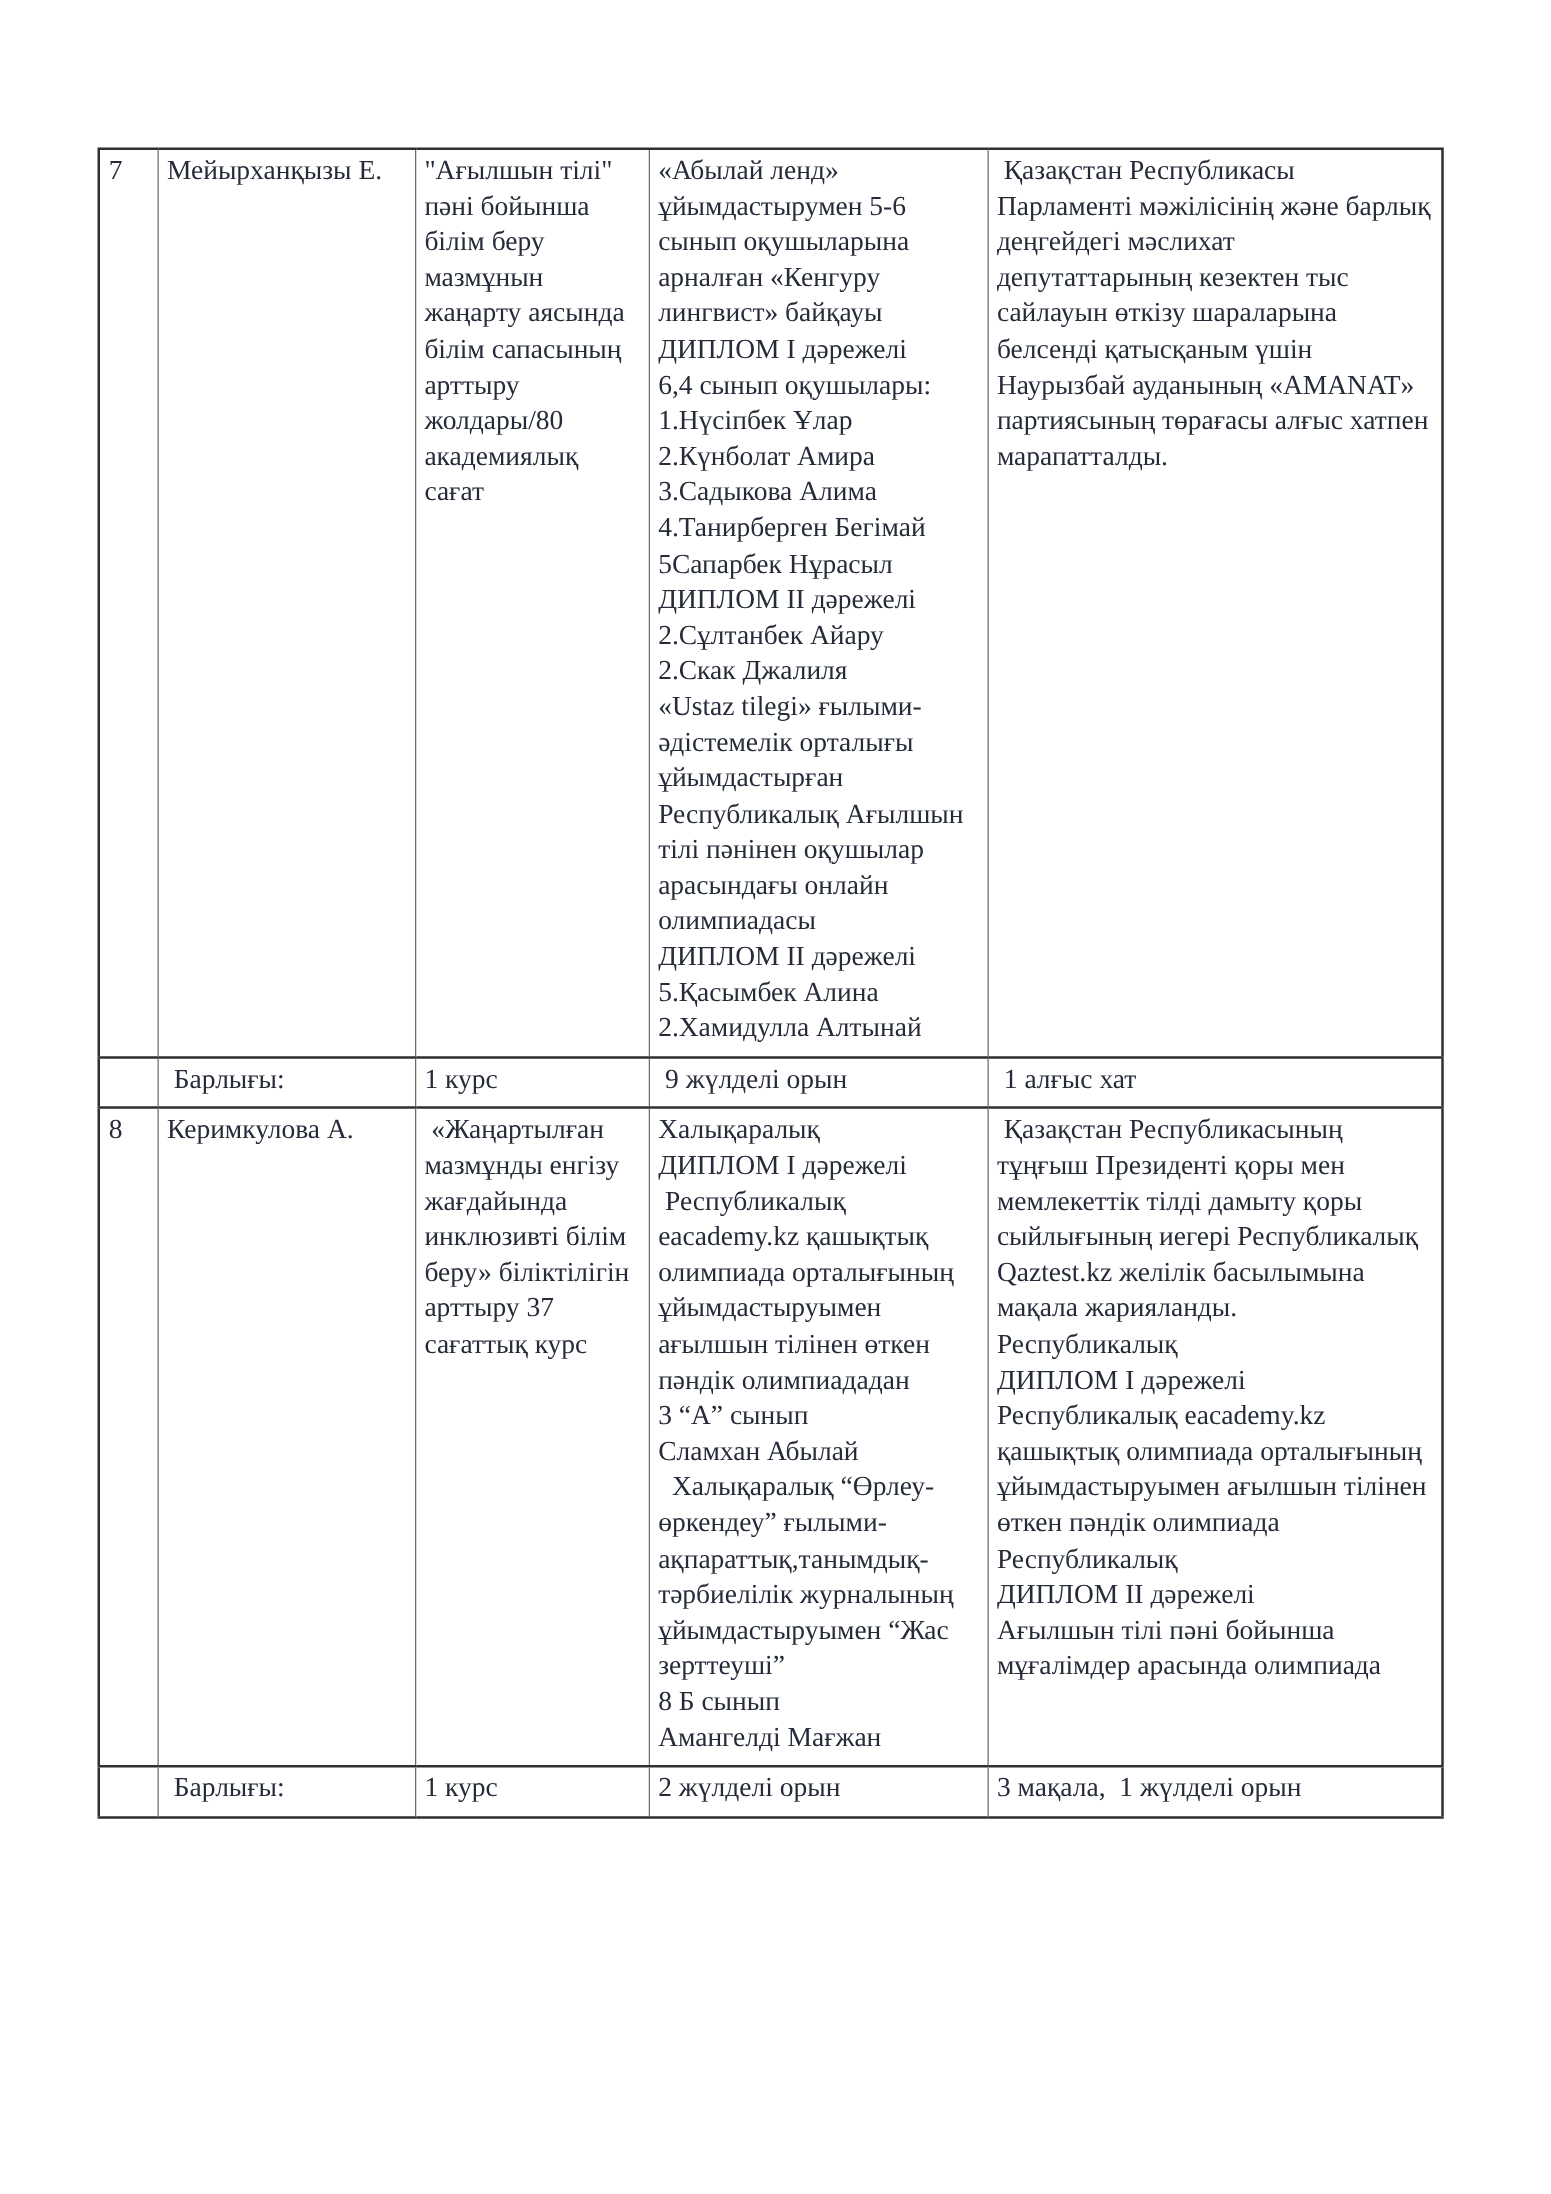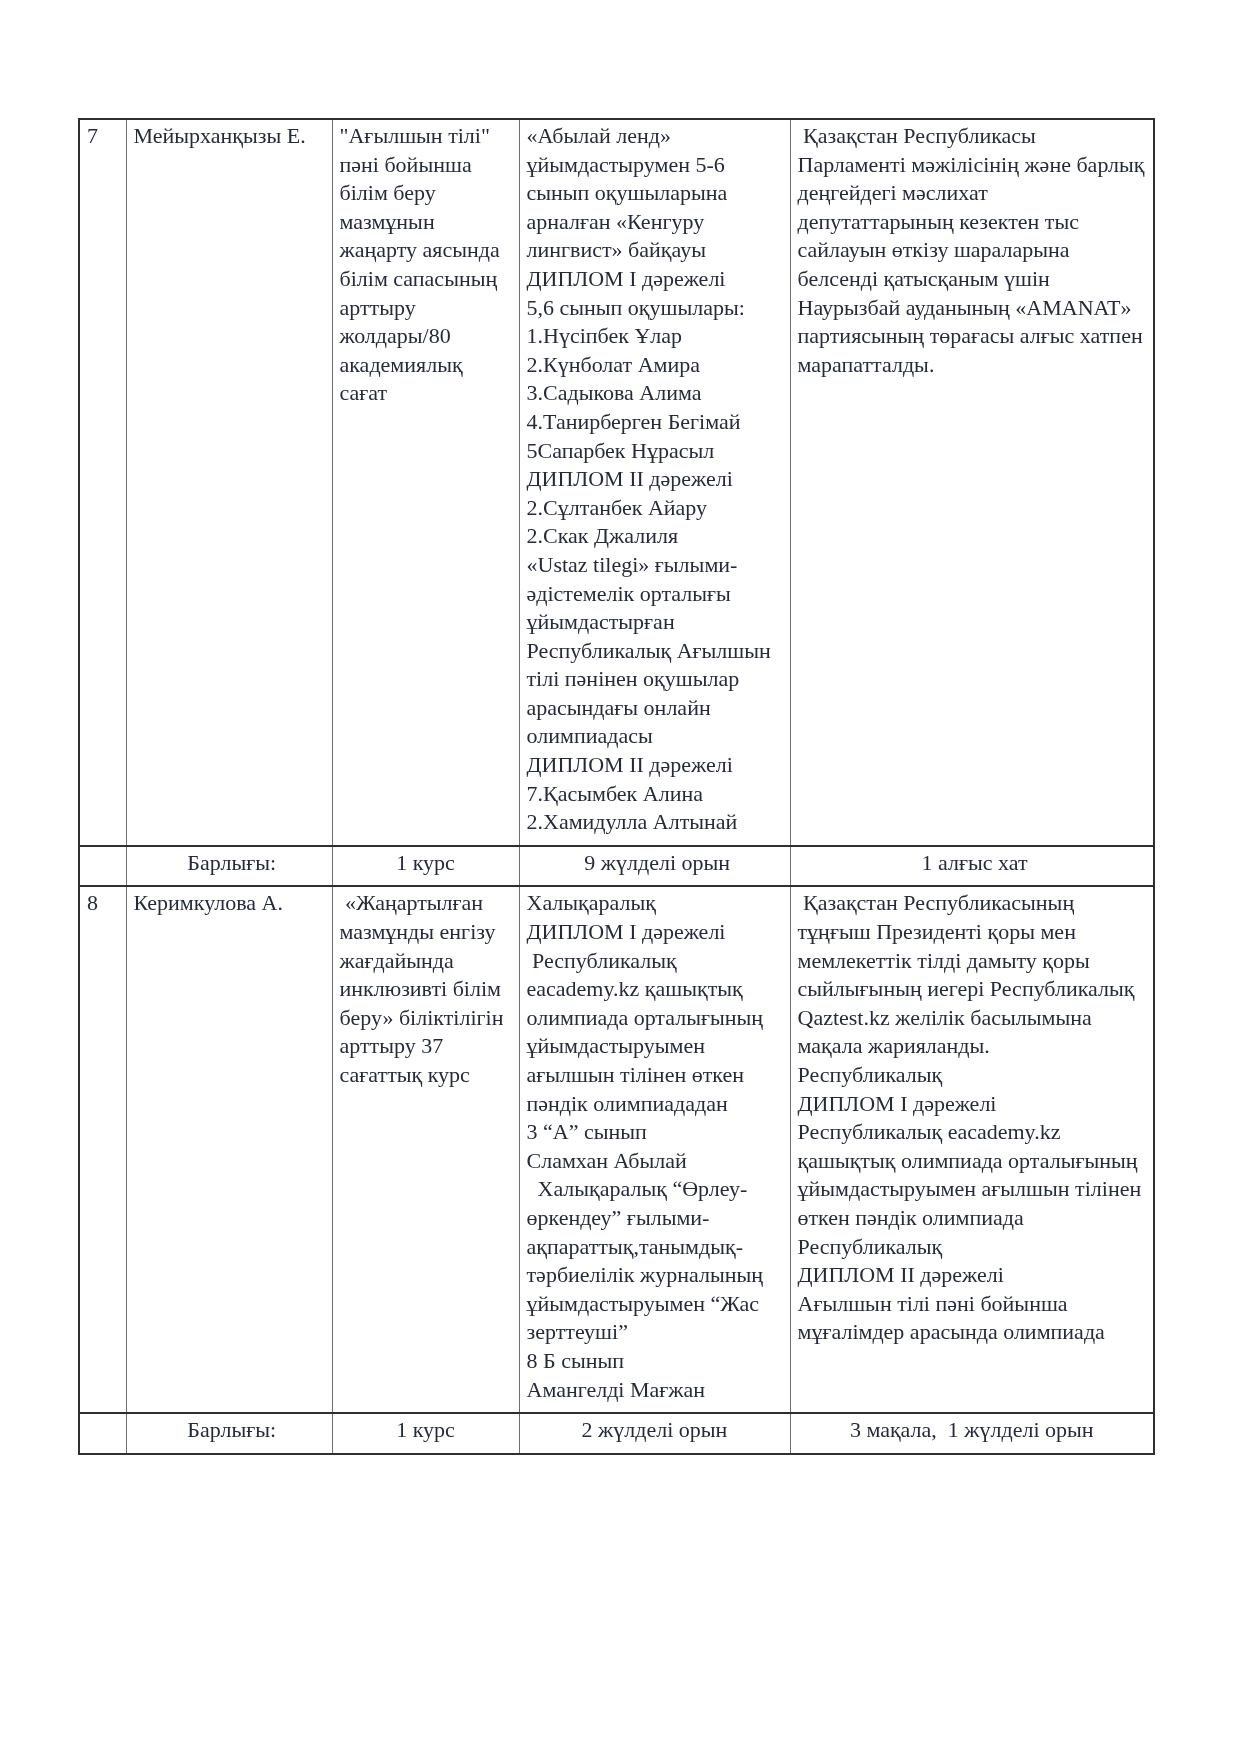--- a/index.html
+++ b/index.html
@@ -35,21 +35,21 @@
     line-height: 1.3;
   }
   td.col-num { padding-left: 12px; }
   td.col-letters { padding-right: 105px; }
   table.doc-table p {
     margin: 0;
     white-space: pre-wrap;
     word-wrap: break-word;
   }
   .b { font-weight: normal; }
-  tr.summary td { font-weight: bold; text-align: center; }
+  tr.summary td { font-weight: bold; }
 </style>
 </head>
 <body>
 
 <div class="page">
   <table class="doc-table">
     <colgroup>
         <col style="width: 47px;">
         <col style="width: 206px;">
         <col style="width: 187px;">
@@ -63,32 +63,32 @@
           </td>
           <td class="col-name">
             <p><span class="b">Мейырханқызы Е.</span></p>
           </td>
           <td class="col-course">
             <p><span>"Ағылшын тілі" пәні бойынша білім беру мазмұнын жаңарту аясында білім сапасының арттыру жолдары/80 академиялық сағат</span></p>
           </td>
           <td class="col-awards">
             <p><span class="b">«Абылай ленд»</span><span> ұйымдастырумен 5-6 сынып оқушыларына арналған «Кенгуру лингвист» байқауы</span></p>
             <p><span class="b">ДИПЛОМ I дәрежелі</span></p>
-            <p><span>5,6 сынып оқушылары:</span></p>
+            <p><span>6,4 сынып оқушылары:</span></p>
             <p><span>1.Нүсіпбек Ұлар</span></p>
             <p><span>2.Күнболат Амира</span></p>
             <p><span>3.Садыкова Алима</span></p>
             <p><span>4.Танирберген Бегімай</span></p>
             <p><span>5Сапарбек Нұрасыл</span></p>
             <p><span class="b">ДИПЛОМ II дәрежелі</span></p>
             <p><span>2.Сұлтанбек Айару</span></p>
             <p><span>2.Скак Джалиля</span></p>
             <p><span class="b">«Ustaz tilegi»</span><span> ғылыми-әдістемелік орталығы ұйымдастырған Республикалық Ағылшын тілі пәнінен оқушылар арасындағы онлайн олимпиадасы</span></p>
             <p><span class="b">ДИПЛОМ II дәрежелі</span></p>
-            <p><span>7.Қасымбек Алина</span></p>
+            <p><span>5.Қасымбек Алина</span></p>
             <p><span>2.Хамидулла Алтынай</span></p>
           </td>
           <td class="col-letters">
             <p><span> Қазақстан Республикасы Парламенті мәжілісінің және барлық деңгейдегі мәслихат депутаттарының кезектен тыс сайлауын өткізу шараларына белсенді қатысқаным үшін Наурызбай ауданының </span><span class="b">«AMANAT»</span><span> партиясының төрағасы алғыс хатпен марапатталды.</span></p>
           </td>
         </tr>
         <tr class="summary">
           <td class="col-num"></td>
           <td class="col-name">
             <p><span class="b"> Барлығы:</span></p>

